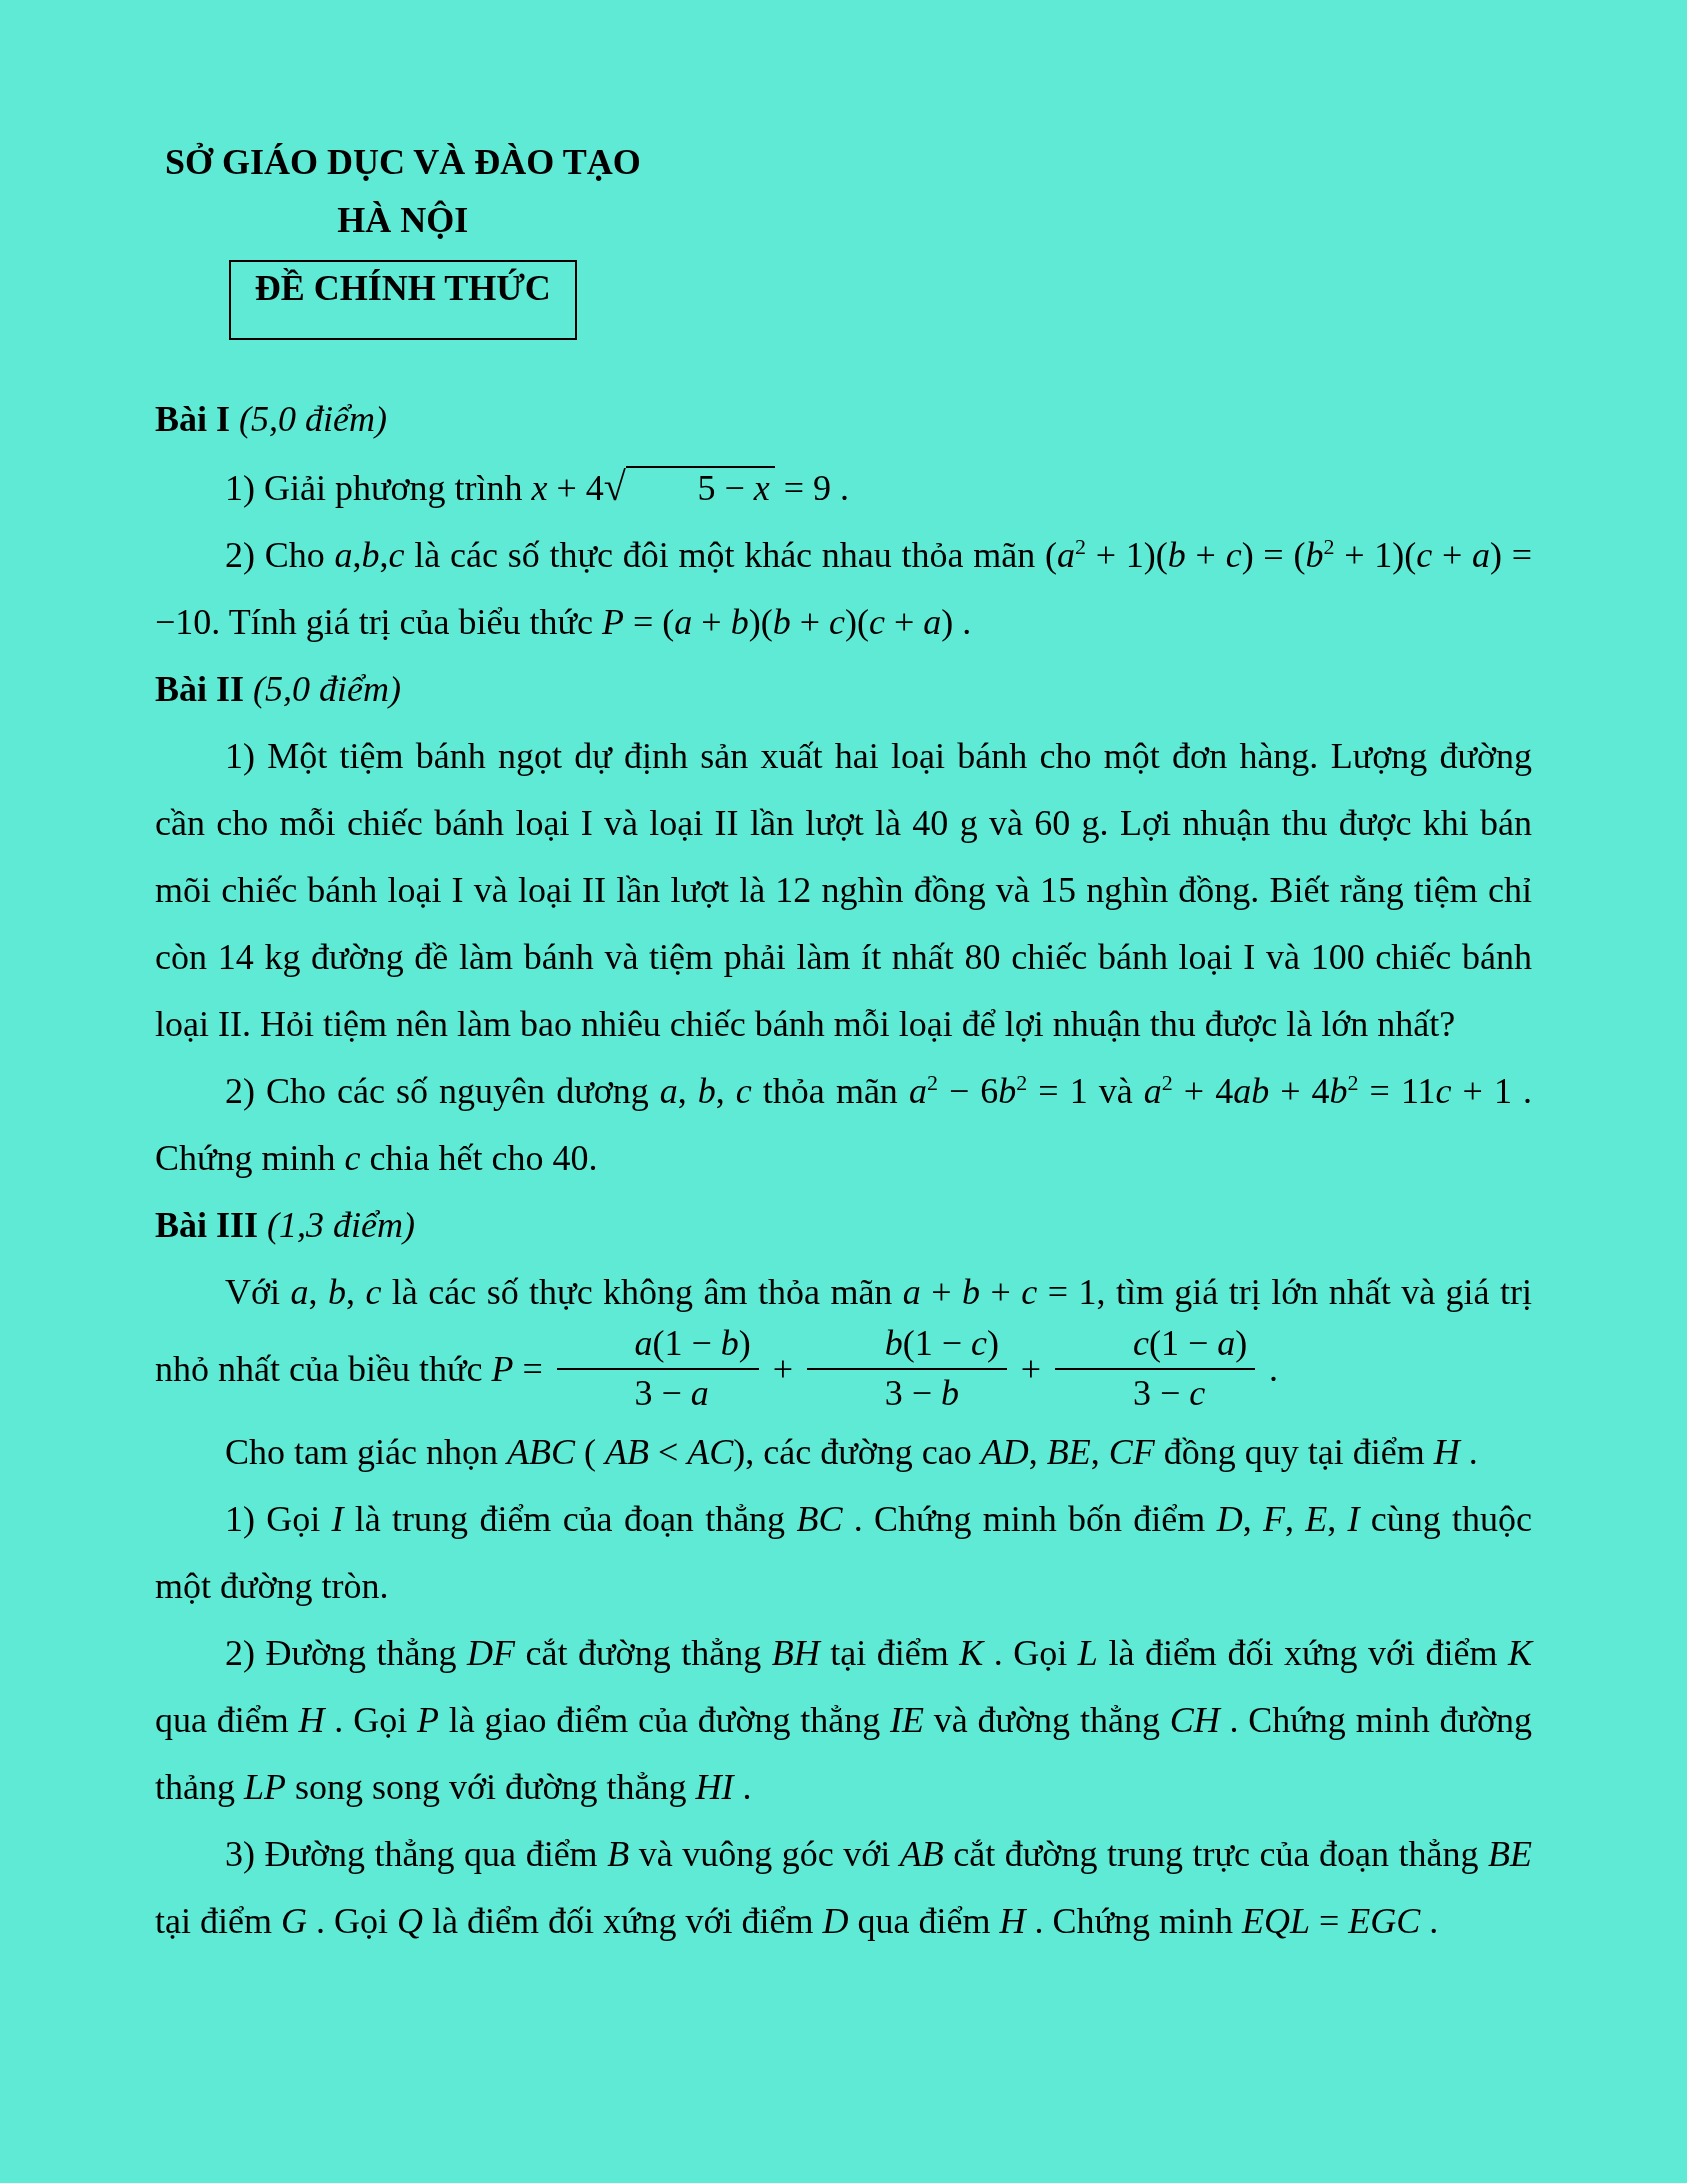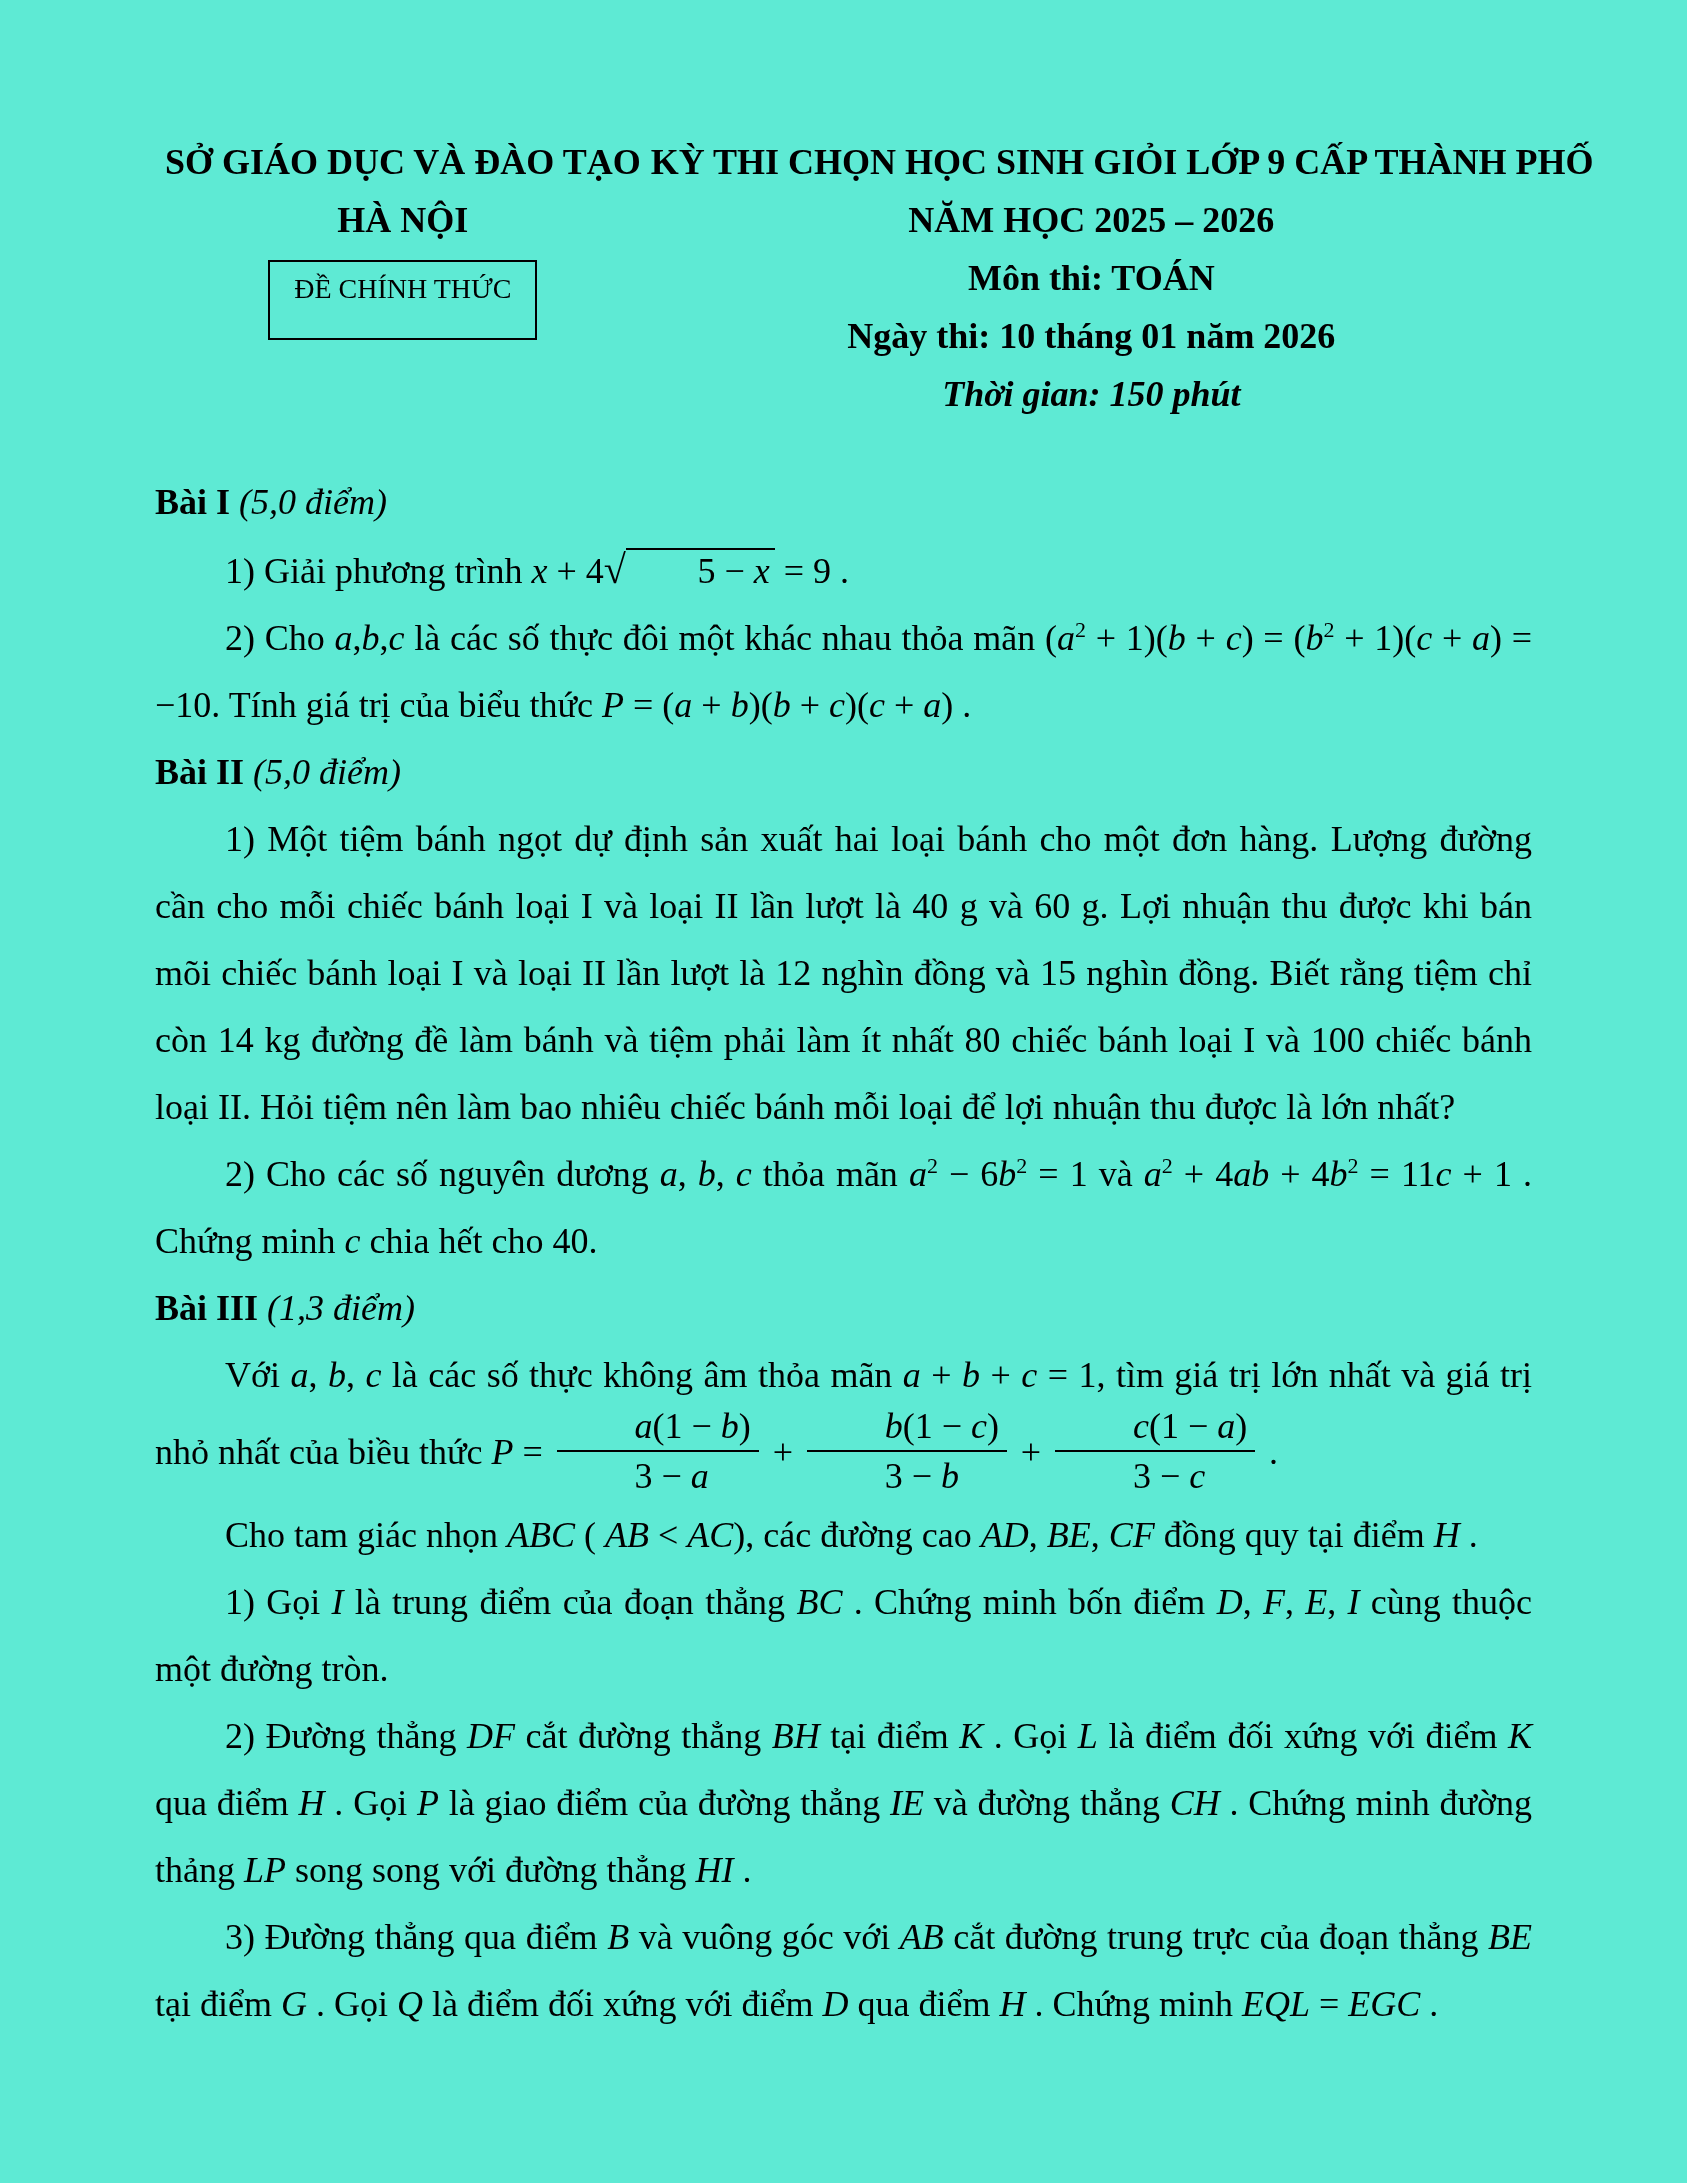--- a/index.html
+++ b/index.html
@@ -11,21 +11,21 @@
   }
   
   .header{display:flex;align-items:flex-start;}
   .header-left{width:36%;text-align:center;}
   .header-right{width:64%;text-align:center;}
   .hline{font-size:36px;font-weight:bold;line-height:58px;white-space:nowrap;}
   .hital{font-style:italic;}
   .stamp-wrap{margin-top:11px;}
   .stamp{
     display:inline-block;border:2.4px solid #000;
-    font-size:28px;font-weight:normal;line-height:41px;
+    font-size:36px;font-weight:bold;line-height:41px;
     padding:6.4px 24px 29px 24px;
   }
   
   .doc-body{margin-top:46px;font-family:Liberation Serif, serif;}
   .para{font-size:36px;line-height:67px;margin:0;}
   .para.justify{text-align:justify;}
   .para.indent{text-indent:70px;}
   .rn{font-style:normal;}
   .it{font-style:italic;}
   .bd{font-weight:bold;}
@@ -51,27 +51,20 @@
 <div class="page">
 
   <div class="header">
     <div class="header-left">
       <div class="hline">SỞ GIÁO DỤC VÀ ĐÀO TẠO</div>
       <div class="hline">HÀ NỘI</div>
       <div class="stamp-wrap">
         <div class="stamp">ĐỀ CHÍNH THỨC</div>
       </div>
     </div>
-    <div class="header-right">
-      <div class="hline">KỲ THI CHỌN HỌC SINH GIỎI LỚP 9 CẤP THÀNH PHỐ</div>
-      <div class="hline">NĂM HỌC 2025 – 2026</div>
-      <div class="hline">Môn thi: TOÁN</div>
-      <div class="hline">Ngày thi: 10 tháng 01 năm 2026</div>
-      <div class="hline hital">Thời gian: 150 phút</div>
-    </div>
   </div>
 
   <div class="doc-body" id="doc-body">
       <div class="para"><span class="bd">Bài I </span><span class="it">(5,0 điểm)</span></div>
       <div class="para indent"><span class="rn">1) Giải phương trình </span><span class="it">x</span><span class="rn"> + 4</span><span class="sqrt"><span class="rad">√</span><span class="radicand"><span class="rn">5 − </span><span class="it">x</span></span></span><span class="rn"> = 9 .</span></div>
       <div class="para indent justify"><span class="rn">2) Cho </span><span class="it">a</span><span class="rn">,</span><span class="it">b</span><span class="rn">,</span><span class="it">c</span><span class="rn"> là các số thực đôi một khác nhau thỏa mãn </span><span class="rn">(</span><span class="it">a</span><sup class="msup">2</sup><span class="rn"> + 1)(</span><span class="it">b</span><span class="rn"> + </span><span class="it">c</span><span class="rn">) = (</span><span class="it">b</span><sup class="msup">2</sup><span class="rn"> + 1)(</span><span class="it">c</span><span class="rn"> + </span><span class="it">a</span><span class="rn">) = −10. Tính giá trị của biểu thức </span><span class="it">P</span><span class="rn"> = (</span><span class="it">a</span><span class="rn"> + </span><span class="it">b</span><span class="rn">)(</span><span class="it">b</span><span class="rn"> + </span><span class="it">c</span><span class="rn">)(</span><span class="it">c</span><span class="rn"> + </span><span class="it">a</span><span class="rn">) .</span></div>
       <div class="para"><span class="bd">Bài II </span><span class="it">(5,0 điểm)</span></div>
       <div class="para indent justify"><span class="rn">1) Một tiệm bánh ngọt dự định sản xuất hai loại bánh cho một đơn hàng. Lượng đường cần cho mỗi chiếc bánh loại I và loại II lần lượt là 40 g và 60 g. Lợi nhuận thu được khi bán mõi chiếc bánh loại I và loại II lần lượt là 12 nghìn đồng và 15 nghìn đồng. Biết rằng tiệm chỉ còn 14 kg đường đề làm bánh và tiệm phải làm ít nhất 80 chiếc bánh loại I và 100 chiếc bánh loại II. Hỏi tiệm nên làm bao nhiêu chiếc bánh mỗi loại để lợi nhuận thu được là lớn nhất?</span></div>
       <div class="para indent justify"><span class="rn">2) Cho các số nguyên dương </span><span class="it">a</span><span class="rn">, </span><span class="it">b</span><span class="rn">, </span><span class="it">c</span><span class="rn"> thỏa mãn </span><span class="it">a</span><sup class="msup">2</sup><span class="rn"> − 6</span><span class="it">b</span><sup class="msup">2</sup><span class="rn"> = 1 và </span><span class="it">a</span><sup class="msup">2</sup><span class="rn"> + 4</span><span class="it">ab</span><span class="rn"> + 4</span><span class="it">b</span><sup class="msup">2</sup><span class="rn"> = 11</span><span class="it">c</span><span class="rn"> + 1 . Chứng minh </span><span class="it">c</span><span class="rn"> chia hết cho 40.</span></div>
       <div class="para"><span class="bd">Bài III </span><span class="it">(1,3 điểm)</span></div>

